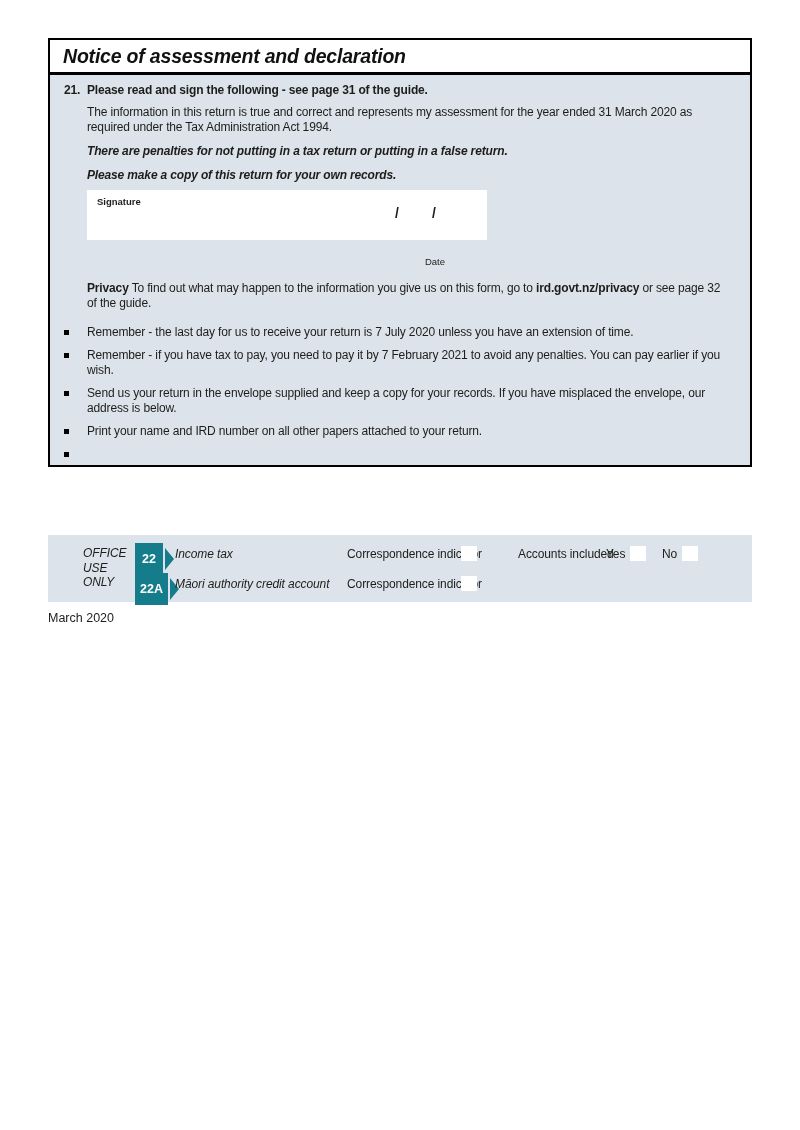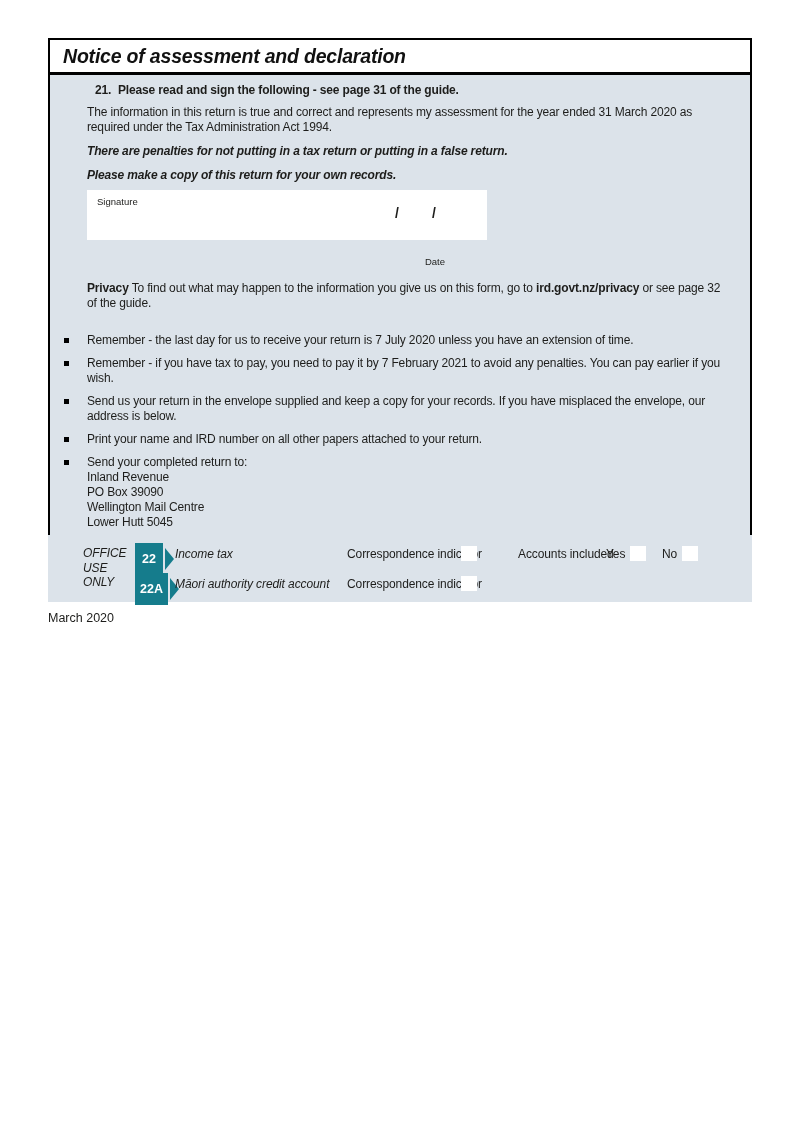--- a/index.html
+++ b/index.html
@@ -17,41 +17,41 @@
     border:2px solid #000; background:#dce3ea;
   }
   .band { background:#ffffff; border-bottom:3px solid #000; padding:5px 13px 4px; }
   .band h1 {
     font-size:19.5px; font-style:italic; font-weight:bold;
     letter-spacing:-0.2px; color:#111;
   }
   .body-text, .sec { font-size:12px; line-height:15px; letter-spacing:-0.15px; }
 
   .sec.q21 { padding:8px 14px 6px; }
-  .q-row { display:flex;margin-left:31px; }
+  .q-row { display:flex; }
   .qnum { width:23px; font-weight:bold; flex:none; }
   .bold { font-weight:bold; }
   .italic { font-style:italic; }
   .indent { margin-left:23px; }
   .mt7 { margin-top:7px; }
   .mt9 { margin-top:9px;font-style:italic; }
   .mt12 { margin-top:12px; }
   .para { max-width:645px; }
 
   
   .sig-wrap { margin:7px 0 0 23px; width:400px; }
   .sig-box { position:relative; background:#ffffff; height:50px; width:400px; }
-  .sig-label { position:absolute; top:4px; left:10px; font-size:9.5px; letter-spacing:0; }
+  .sig-label { position:absolute; top:4px; left:10px; font-size:9.5px; letter-spacing:0;font-weight:bold; }
   .slash { position:absolute; top:16px; font-size:14px; font-weight:bold; }
   .slash1 { left:308px; }
   .slash2 { left:345px; }
   .date-label { font-size:9.5px; margin-left:318px; width:60px; text-align:center; margin-top:14px; letter-spacing:0; }
 
   
-  .sec.bullets { padding:8px 14px 8px;margin-top:8px; }
+  .sec.bullets { padding:8px 14px 8px; }
   .bullet-row { display:flex; margin-top:8px; }
   .bullet-row:first-child { margin-top:0; }
   .sq { width:5px; height:5px; background:#000; flex:none; margin-top:5px; }
   .bt { margin-left:18px; max-width:640px; }
   .addr div { line-height:15px; }
 
   
   .office-panel {
     position:absolute; left:48px; top:535px; width:704px; height:67px;
     background:#dce3ea; font-size:12px; letter-spacing:-0.1px;text-decoration:underline;
@@ -136,29 +136,20 @@
       <div class="bullet-row">
         <span class="sq"></span>
         <span class="bt">Send us your return in the envelope supplied and keep a copy for your records. If you have misplaced the envelope, our address is below.</span>
       </div>
       <div class="bullet-row">
         <span class="sq"></span>
         <span class="bt">Print your name and IRD number on all other papers attached to your return.</span>
       </div>
       <div class="bullet-row">
         <span class="sq"></span>
-        <div class="bt">
-          <div>Send your completed return to:</div>
-          <div class="addr">
-            <div>Inland Revenue</div>
-            <div>PO Box 39090</div>
-            <div>Wellington Mail Centre</div>
-            <div>Lower Hutt 5045</div>
-          </div>
-        </div>
       </div>
     </div>
 
   </div>
 
   <div class="office-panel">
     <div class="office-label">
       <div>OFFICE</div>
       <div>USE</div>
       <div>ONLY</div>

